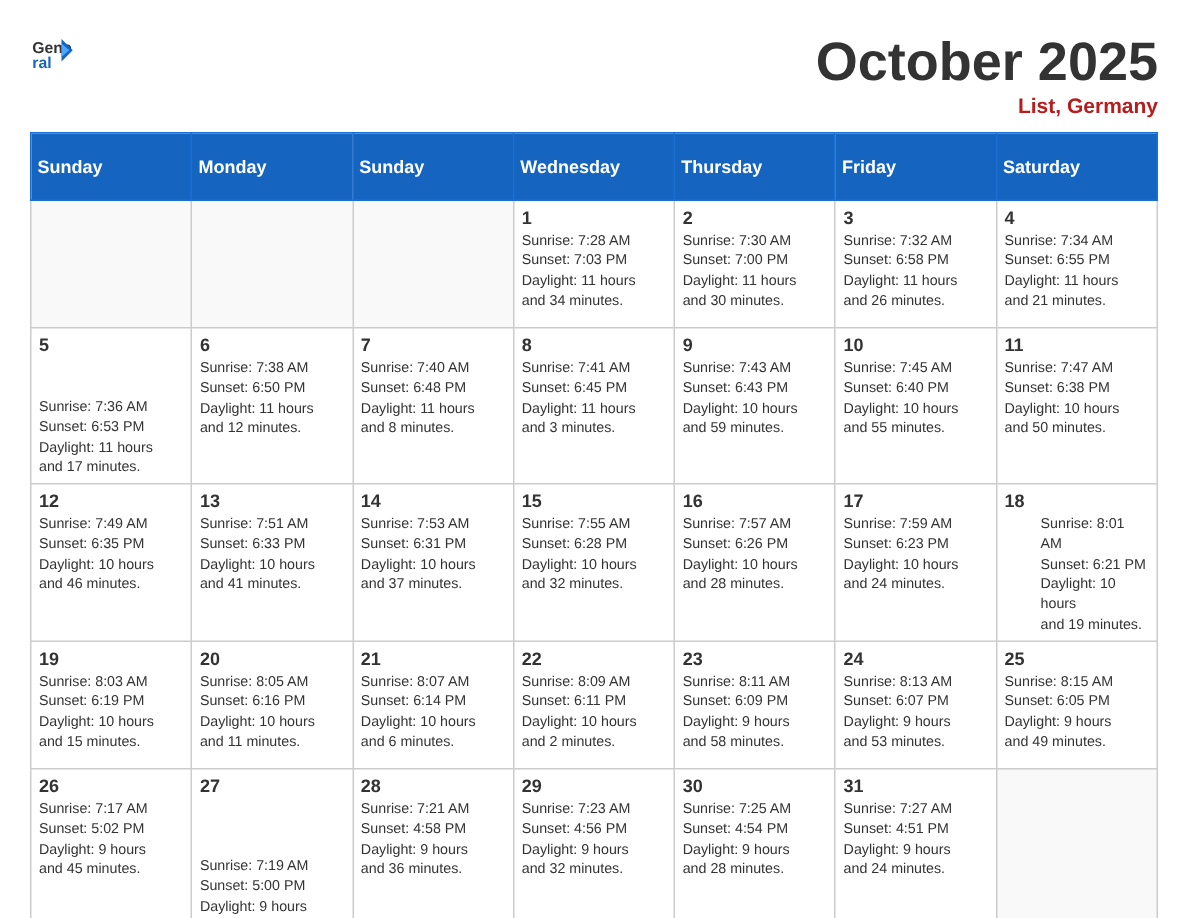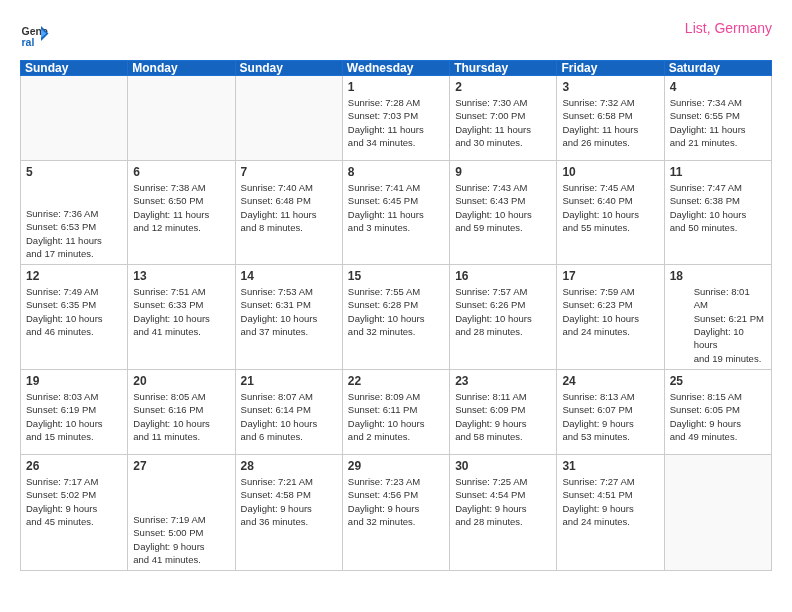--- a/index.html
+++ b/index.html
@@ -35,33 +35,34 @@
     .title-area {
       text-align: right;
     }
     .month-title {
       font-size: 36px;
       font-weight: bold;
       color: #333;
     }
     .location {
       font-size: 14px;
-      color: #ec4899;
+      color: #b91c1c;
+      font-weight: bold;
     }
     .calendar {
       width: 100%;
       border-collapse: collapse;
       border: 1px solid #ccc;
     }
     .calendar th {
       background-color: #1565c0;
       color: #fff;
       font-size: 12px;
       font-weight: bold;
-      padding: 0 4px;
+      padding: 15px 4px;
       text-align: left;
       border: 1px solid #1a6fd4;
     }
     .calendar td {
       vertical-align: top;
       border: 1px solid #ccc;
       padding: 4px 5px;
       width: 107px;
       min-height: 80px;
       font-size: 10px;
@@ -91,20 +92,21 @@
 <div class="header-area">
   <div class="logo">
     <svg class="logo-icon" viewBox="0 0 40 40">
       <text x="2" y="20" font-size="14" font-weight="bold" fill="#333">Gene</text>
       <text x="2" y="34" font-size="14" font-weight="bold" fill="#1565c0">ral</text>
       <polygon points="28,8 38,18 28,28" fill="#1565c0"></polygon>
       <polygon points="28,12 35,18 28,24" fill="#4da6ff"></polygon>
     </svg>
   </div>
   <div class="title-area">
+    <div class="month-title">October 2025</div>
     <div class="location">List, Germany</div>
   </div>
 </div>
 
 <table class="calendar">
   <thead>
     <tr>
     <th>Sunday</th>
         <th>Monday</th>
         <th>Sunday</th>

